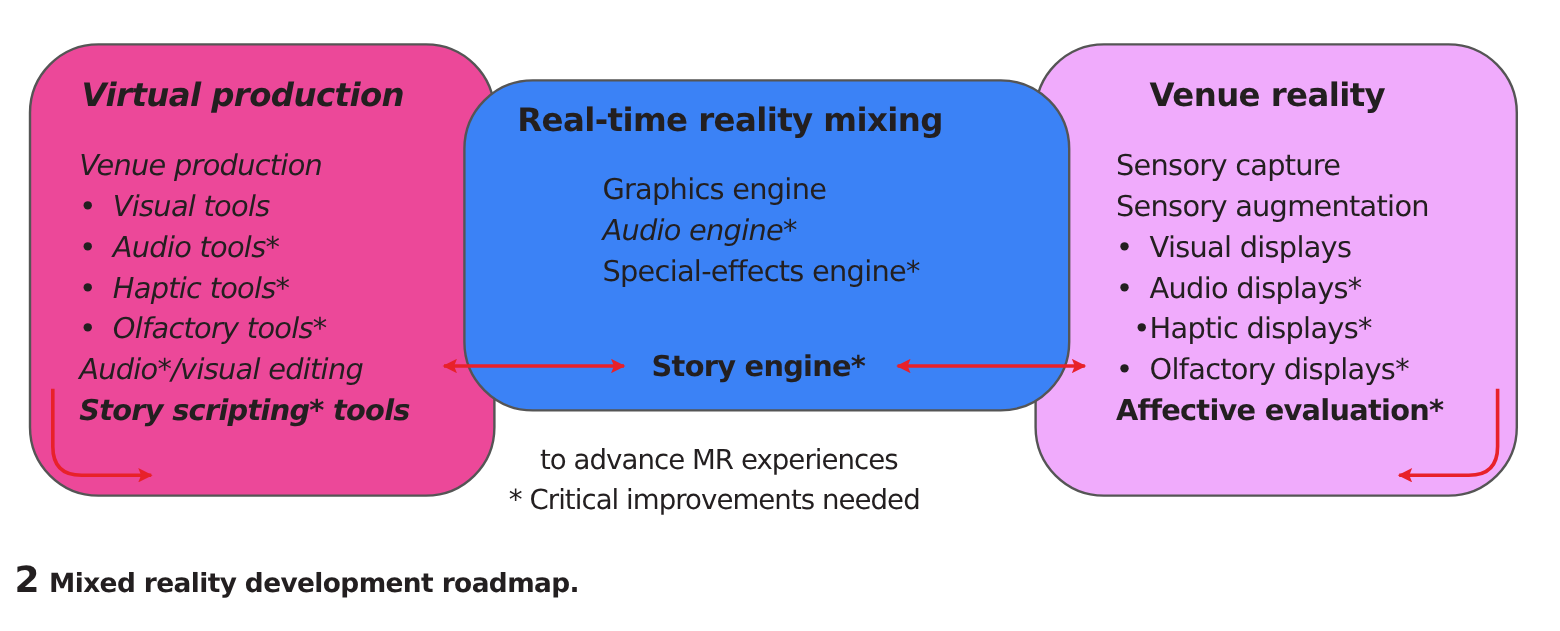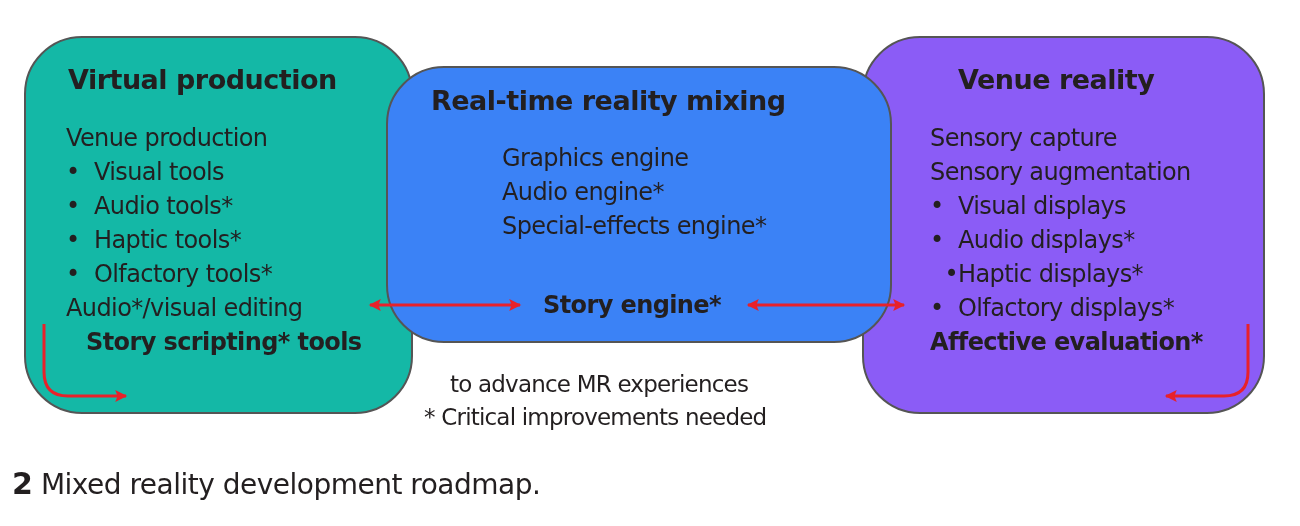--- a/index.html
+++ b/index.html
@@ -9,55 +9,55 @@
   #box-right{left:862px;top:36px;width:403px;height:378px;background:#cde6c8;z-index:1;}
   #box-center{left:386px;top:66px;width:506px;height:277px;background:#fff8c8;z-index:2;}
   .title{position:absolute;font-weight:bold;font-size:27px;letter-spacing:-0.5px;white-space:nowrap;}
   .line{position:absolute;font-size:24px;letter-spacing:-0.6px;white-space:nowrap;line-height:34px;}
   .bold{font-weight:bold;}
   .bullet::before{content:"\2022";display:inline-block;width:28px;}
   #arrows{position:absolute;left:0;top:0;z-index:5;pointer-events:none;}
   .note{position:absolute;left:424px;top:368px;font-size:23px;letter-spacing:-0.8px;line-height:33px;z-index:3;white-space:nowrap;}
   .caption{position:absolute;left:12px;top:466px;font-size:26px;white-space:nowrap;}
   .caption .num{font-weight:bold;font-size:30px;margin-right:8px;}
-  .caption .text{font-weight:normal;font-size:28px;letter-spacing:-0.5px;}
+  .caption .text{font-weight:bold;font-size:22px;letter-spacing:-0.5px;}
 </style>
 </head>
 <body>
 
-<div class="box" id="box-left" style="background: #14b8a6;">
+<div class="box" id="box-left" style="background: #ec4899; font-style: italic;">
   <div class="title" style="left:42px;top:26px;">Virtual production</div>
   <div id="left-items">
       <div class="line" style="left: 40px; top: 83px;">Venue production</div>
       <div class="line bullet" style="left: 40px; top: 117px;">Visual tools</div>
       <div class="line bullet" style="left: 40px; top: 151px;">Audio tools*</div>
       <div class="line bullet" style="left: 40px; top: 185px;">Haptic tools*</div>
       <div class="line bullet" style="left: 40px; top: 219px;">Olfactory tools*</div>
       <div class="line" style="left: 40px; top: 253px;">Audio*/visual editing</div>
-      <div class="line bold" style="left: 40px; top: 287px; margin-left: 20px;">Story scripting* tools</div>
+      <div class="line bold" style="left: 40px; top: 287px;">Story scripting* tools</div>
     </div>
 </div>
 
-<div class="box" id="box-right" style="background: #8b5cf6;">
+<div class="box" id="box-right" style="background: #f0abfc;">
   <div class="title" style="left:94px;top:26px;">Venue reality</div>
   <div id="right-items">
       <div class="line" style="left: 66px; top: 83px;">Sensory capture</div>
       <div class="line" style="left: 66px; top: 117px;">Sensory augmentation</div>
       <div class="line bullet" style="left: 66px; top: 151px;">Visual displays</div>
       <div class="line bullet" style="left: 66px; top: 185px;">Audio displays*</div>
       <div class="line bullet" style="left: 66px; top: 219px; text-align: right;">Haptic displays*</div>
       <div class="line bullet" style="left: 66px; top: 253px;">Olfactory displays*</div>
       <div class="line bold" style="left: 66px; top: 287px;">Affective evaluation*</div>
     </div>
 </div>
 
 <div class="box" id="box-center" style="background: #3b82f6;">
   <div class="title" style="left:43px;top:17px;">Real-time reality mixing</div>
   <div class="line" style="left:114px;top:73px;">Graphics engine</div>
-  <div class="line" style="left:114px;top:107px;">Audio engine*</div>
+  <div class="line" style="left:114px;top:107px;font-style:italic;">Audio engine*</div>
   <div class="line" style="left:114px;top:141px;">Special-effects engine*</div>
   <div class="line bold" style="left:155px;top:220px;">Story engine*</div>
 </div>
 
 <svg id="arrows" width="1300" height="526">
   <defs>
     <marker id="ah" viewBox="0 0 10 10" refX="9" refY="5" markerWidth="5" markerHeight="4" orient="auto-start-reverse">
       <path d="M0,0 L10,5 L0,10 L2,5 Z" class="arrow-fill" fill="#e8212a"></path>
     </marker>
   </defs>

